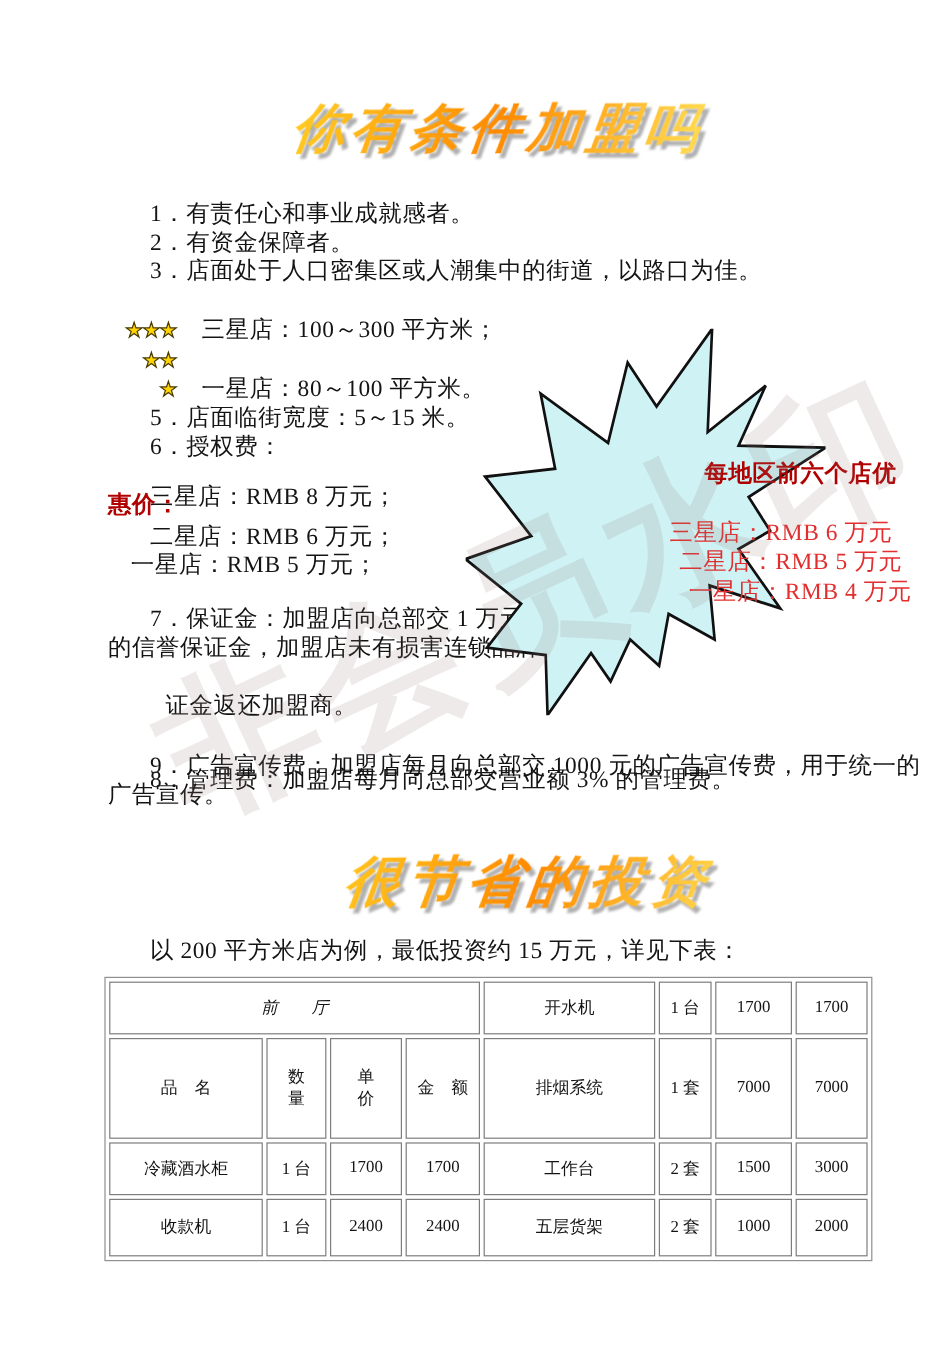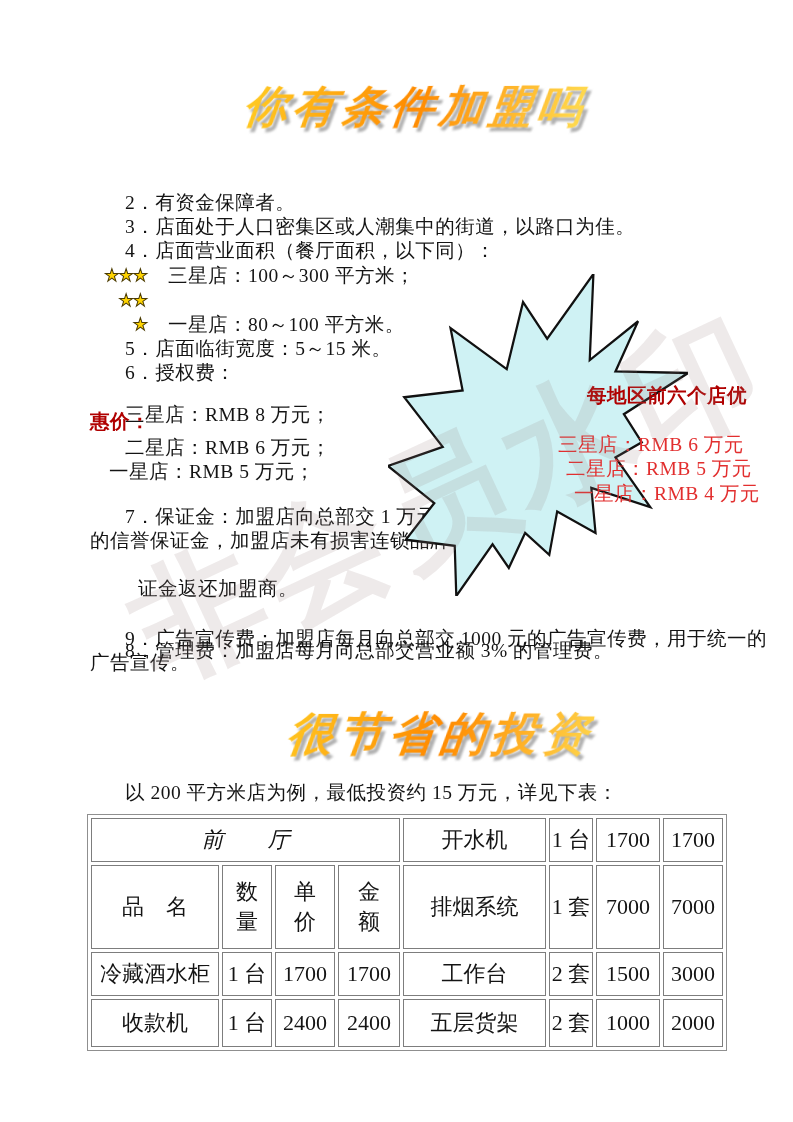--- a/index.html
+++ b/index.html
@@ -49,39 +49,39 @@
   }
   
   table.invest {
     position:absolute; left:87px; top:814px; z-index:2;
     border-collapse:separate; border-spacing:3px;
     border:1px solid #8f8f8f; background:#ffffff; table-layout:fixed;
   }
   table.invest td {
     border:1px solid #7d7d7d; background:#ffffff;
     text-align:center; vertical-align:middle;
-    font-size:22px; color:#141414; padding:1px 0;
+    font-size:14px; color:#141414; padding:1px 0;
     white-space:pre-line; overflow:hidden;
   }
   td.hall { font-style:italic; }
   tr.r1 td { height:40px; }
   tr.r2 td { height:80px; }
   tr.r3 td { height:40px; }
   tr.r4 td { height:44px; }
 </style>
 </head>
 <body>
 
 <div class="page">
 
   <div class="wordart title-join">你有条件加盟吗</div>
 
+  <div class="line" style="left:125px; top:167px;">1．有责任心和事业成就感者。</div>
   <div class="line" style="left:125px; top:191px;">2．有资金保障者。</div>
   <div class="line" style="left:125px; top:215px;">3．店面处于人口密集区或人潮集中的街道，以路口为佳。</div>
-  <div class="line" style="left:125px; top:239px;">4．店面营业面积（餐厅面积，以下同）：</div>
 
   <div class="stars" style="top:264px;">★★★</div>
   <div class="line" style="left:168px; top:264px;">三星店：100～300 平方米；</div>
 
   <div class="stars" style="top:289px;">★★</div>
 
   <div class="stars" style="top:313px;">★</div>
   <div class="line" style="left:168px; top:313px;">一星店：80～100 平方米。</div>
 
   <div class="line" style="left:125px; top:337px;">5．店面临街宽度：5～15 米。</div>

